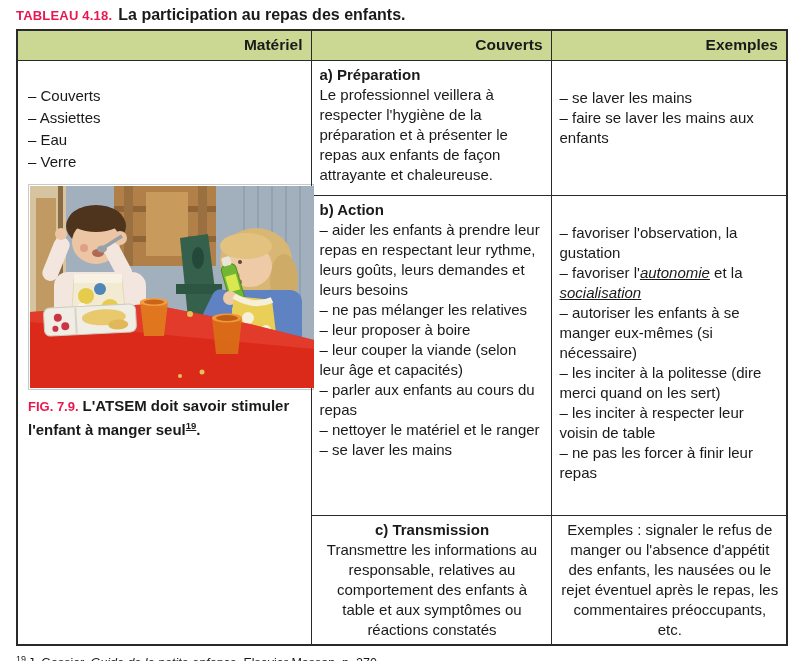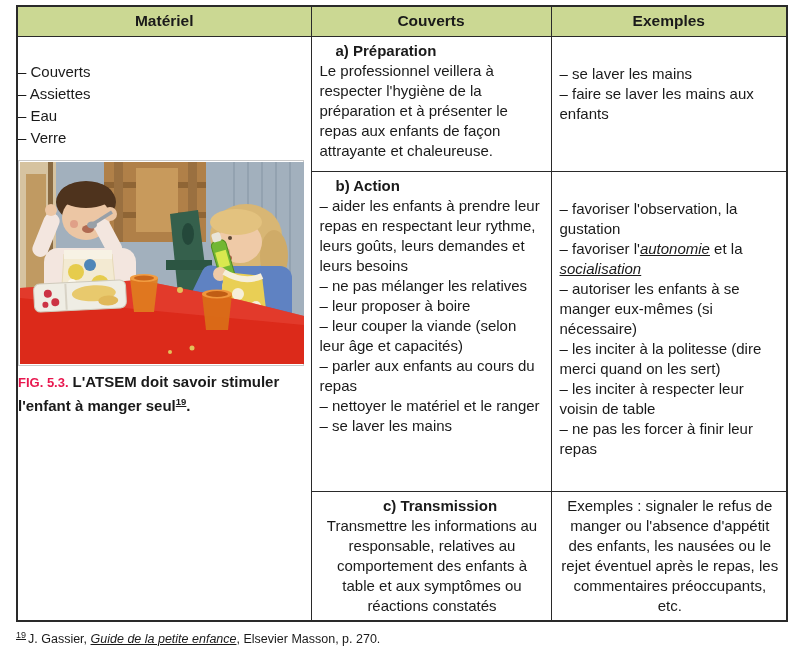--- a/index.html
+++ b/index.html
@@ -17,33 +17,33 @@
     border-collapse:collapse; table-layout:fixed; width:770px;
     border:2px solid var(--border,#2a2a2a);
   }
   th, td {
     border:1px solid var(--border,#2a2a2a);
     vertical-align:top; box-sizing:border-box;
     padding:4px 6px 4px 8px;
   }
   th {
     background:var(--header-bg,#cbd893);
-    text-align:center; font-size:15.5px; height:30px; padding:5px 8px;
+    text-align:right; font-size:15.5px; height:30px; padding:5px 8px;
   }
   td { font-size:15px; line-height:20px; }
   tr.row-a td { height:135px; }
   tr.row-b td { height:320px; }
   tr.row-c td { height:128px;text-align:center; }
 
-  .heading { font-weight:bold;margin-left:16px; }
+  .heading { font-weight:bold; }
   .pad-top { padding-top:27px; }
   .li { margin:0; }
   .it { font-style:italic;text-decoration:underline; }
 
-  .materiel-cell { padding-left:0; }
+  .materiel-cell { padding-left:10px; }
   .materiel-list { margin-top:20px; line-height:22px; font-size:15px; }
 
   .photo-frame {
     margin-top:11px; width:282px; background:#fff;
     border:1px solid #c9c9c9; padding:1px;
   }
   .photo-frame svg { display:block; }
 
   .fig-caption {
     margin-top:6px; font-weight:bold; font-size:15px; line-height:19.5px;
@@ -53,20 +53,23 @@
   sup { font-size:9.5px;text-decoration:underline; }
 
   .footnote { margin-top:6px; font-size:12.5px; line-height:15px; }
   .footnote sup { font-size:9px; margin-right:2px; }
 </style>
 </head>
 <body>
 
 <div class="page">
 
+  <div class="doc-title">
+    <span class="tab-label">TABLEAU 4.18.</span><span>La participation au repas des enfants.</span>
+  </div>
 
   <table class="main">
     <colgroup>
         <col style="width:294px">
         <col style="width:240px">
         <col style="width:236px">
       </colgroup>
     <tbody>
         <tr>
       <th>Matériel</th>
@@ -189,21 +192,21 @@
               <ellipse cx="197" cy="132" rx="15" ry="4.5" fill="#f0963c"></ellipse>
               <ellipse cx="197" cy="132" rx="11" ry="3" fill="#c05d14"></ellipse>
             </g>
             <circle cx="160" cy="128" r="3" fill="#e3c05a"></circle>
             <circle cx="172" cy="186" r="2.5" fill="#e3c05a"></circle>
             <circle cx="150" cy="190" r="2" fill="#e3c05a"></circle>
           </svg>
         </div>
 
         <div class="fig-caption">
-          <span class="fig-label">FIG. 5.3.</span><span>L'ATSEM doit savoir stimu­ler l'enfant à manger seul</span><sup>19</sup><span>.</span>
+          <span class="fig-label">FIG. 7.9.</span><span>L'ATSEM doit savoir stimu­ler l'enfant à manger seul</span><sup>19</sup><span>.</span>
         </div>
       </td>
 
       <td>
         <div class="heading">a) Préparation</div>
         <div>Le professionnel veillera à respecter l'hygiène de la préparation et à présenter le repas aux enfants de façon attrayante et chaleureuse.</div>
       </td>
       <td class="pad-top">
         <div>
               <div class="li"><span>–  se laver les mains</span></div>

